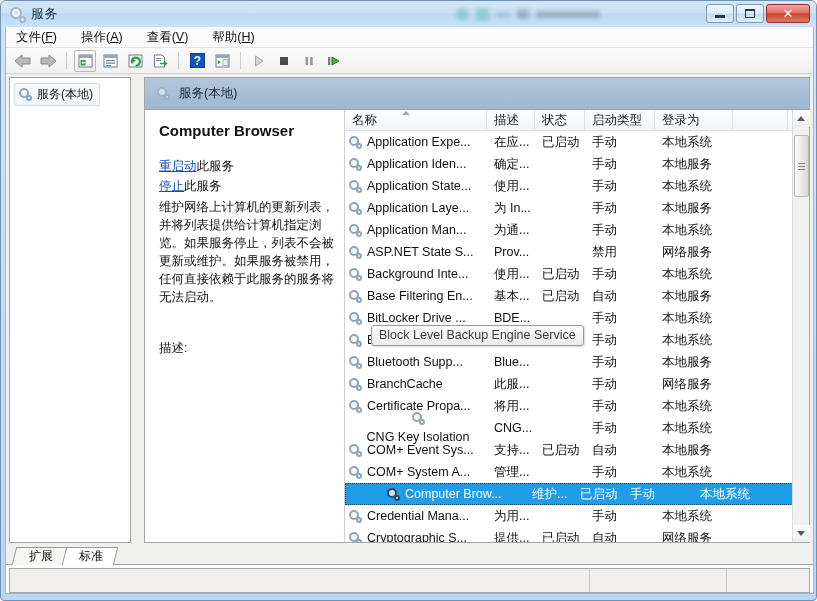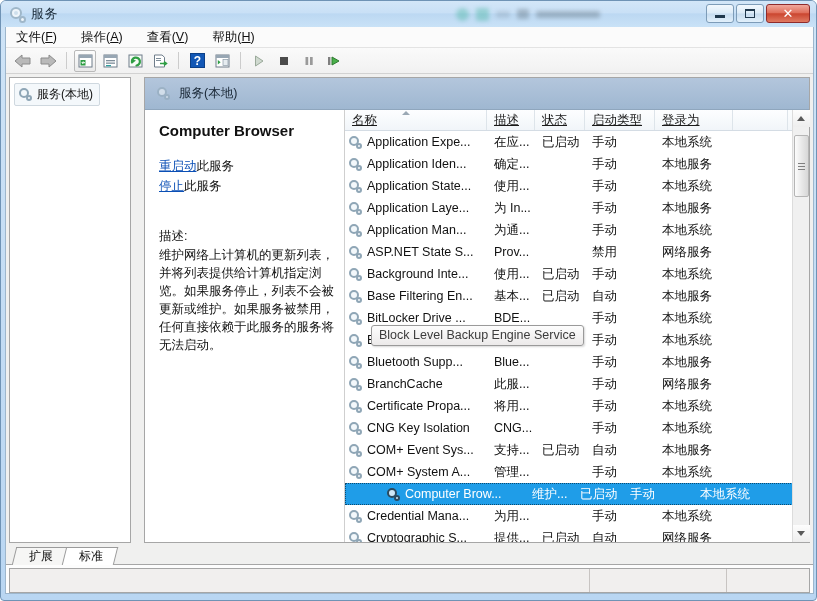--- a/index.html
+++ b/index.html
@@ -149,21 +149,21 @@
   #listwrap { flex:1 1 auto; display:flex; flex-direction:column; min-width:0; background:#fff; position:relative; }
   #listhead {
     height:21px; flex:0 0 auto; display:flex;
     background: linear-gradient(to bottom,#fbfdfe 0%, #f2f6fa 100%);
     border-bottom:1px solid #d4dce4;
   }
   .hcell {
     font-size:12.5px; color:#1a1a1a; display:flex; align-items:center;
     padding-left:7px; border-right:1px solid #dde4ea; position:relative;
     background: linear-gradient(to bottom,#fdfeff 0%, #f1f5f9 100%);
-    flex:0 0 auto; height:100%;text-decoration:underline;
+    flex:0 0 auto; height:100%;
   }
   .sortarrow {
     position:absolute; left:50%; top:1px; margin-left:-14px;
     width:0;height:0; border-left:4px solid transparent; border-right:4px solid transparent;
     border-bottom:4px solid #9aa8b4;
   }
   #rows { flex:1 1 auto; overflow:hidden; position:relative; }
   .row {
     height:22px; display:flex; align-items:center; font-size:12.5px; color:#111;
     position:relative;
@@ -394,22 +394,22 @@
           <div id="details">
             <div id="svc-title">Computer Browser</div>
 
             <div class="svc-link-row">
               <span class="svc-link">重启动</span><span>此服务</span>
             </div>
             <div class="svc-link-row">
               <span class="svc-link">停止</span><span>此服务</span>
             </div>
 
+            <div id="desc-text">维护网络上计算机的更新列表，并将列表提供给计算机指定浏览。如果服务停止，列表不会被更新或维护。如果服务被禁用，任何直接依赖于此服务的服务将无法启动。</div>
             <div id="desc-label">描述:</div>
-            <div id="desc-text">维护网络上计算机的更新列表，并将列表提供给计算机指定浏览。如果服务停止，列表不会被更新或维护。如果服务被禁用，任何直接依赖于此服务的服务将无法启动。</div>
           </div>
 
           <div id="listwrap">
 
             <div id="listhead">
                 <div class="hcell" style="width: 142px;">
                   <span>名称</span>
                   <div class="sortarrow"></div>
                 </div>
                 <div class="hcell" style="width: 48px;">
@@ -593,21 +593,21 @@
                       <div class="g2"></div>
                     </div>
                     <span>Certificate Propa...</span>
                   </div>
                   <div class="cell" style="width: 48px;">将用...</div>
                   <div class="cell" style="width: 50px;"></div>
                   <div class="cell" style="width: 70px;">手动</div>
                   <div class="cell" style="width: 78px;">本地系统</div>
                 </div>
                 <div class="row">
-                  <div class="cell name" style="width: 142px;">
+                  <div class="cell name" style="width: 142px; flex-direction: column;">
                     <div class="svcicon">
                       <div class="g1"></div>
                       <div class="g2"></div>
                     </div>
                     <span>CNG Key Isolation</span>
                   </div>
                   <div class="cell" style="width: 48px;">CNG...</div>
                   <div class="cell" style="width: 50px;"></div>
                   <div class="cell" style="width: 70px;">手动</div>
                   <div class="cell" style="width: 78px;">本地系统</div>

